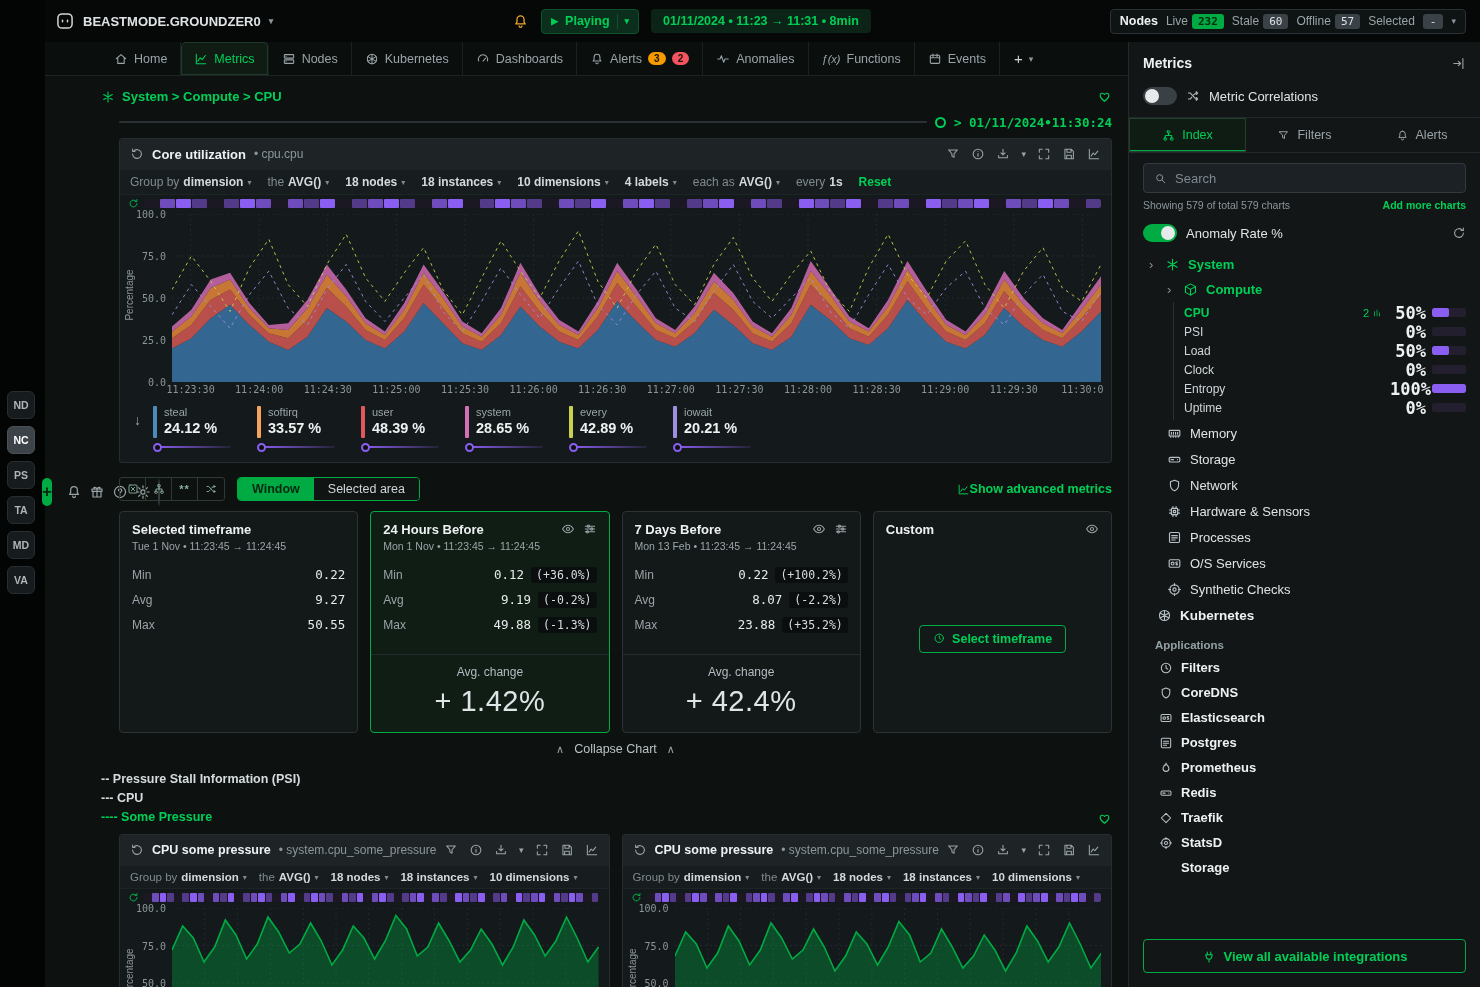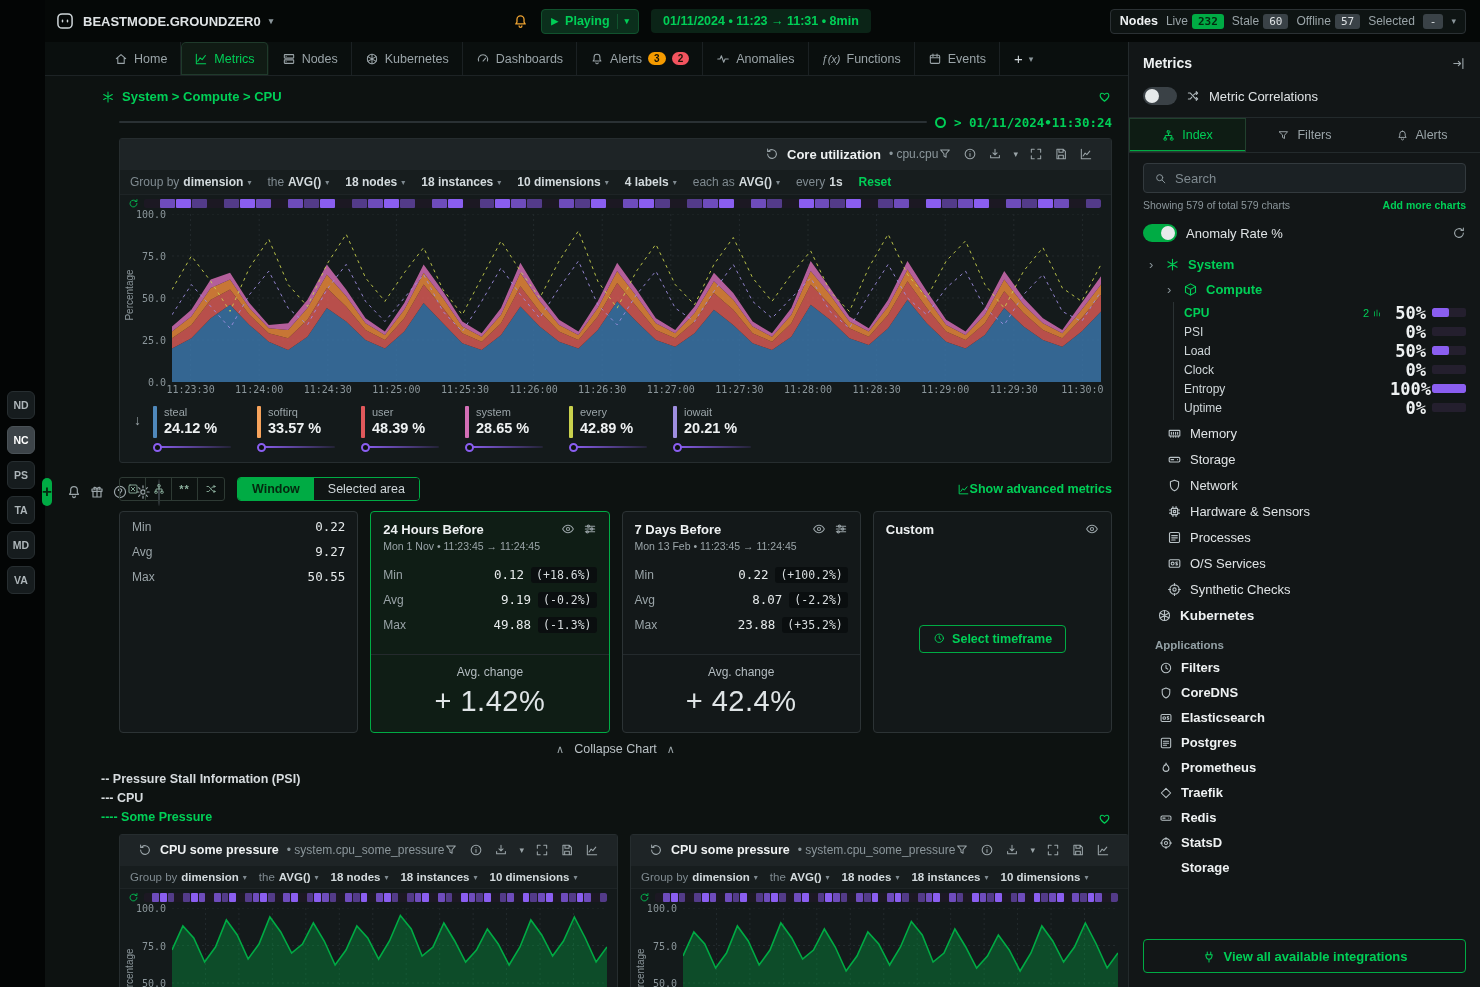--- a/index.html
+++ b/index.html
@@ -65,21 +65,21 @@
   .crumb-row{display:flex;align-items:center;justify-content:space-between;height:24px}
   .crumb{display:flex;align-items:center;gap:7px;color:var(--greenbr);font-weight:700;font-size:13px;cursor:pointer}
   .crumb .ic{font-size:14px}
   .heart{color:var(--greenbr);font-size:15px;cursor:pointer;display:flex}
   .timeline-row{display:flex;align-items:center;gap:8px;margin:6px 0 8px 18px;height:16px}
   .tl-line{flex:1;height:2px;background:#2a3134;border-radius:1px}
   .tl-dot{width:11px;height:11px;border:2px solid var(--greenbr);border-radius:50%;flex:none;cursor:pointer}
   .tl-text{color:var(--greenbr);font-size:12.5px;font-weight:700;font-family:var(--mono)}
   
   .chart-card{background:var(--card);border:1px solid var(--border);border-radius:3px;margin-left:18px}
-  .cc-head{height:30px;background:var(--cardhead);display:flex;align-items:center;justify-content:flex-end;padding:0 18px}
+  .cc-head{height:30px;background:var(--cardhead);display:flex;align-items:center;justify-content:space-between;padding:0 10px}
   .cc-title-wrap{display:flex;align-items:center;gap:8px;min-width:0}
   .cc-title{color:#eef1f2;font-size:13px;font-weight:600;white-space:nowrap}
   .cc-ctx{color:#8b969b;font-size:12px;white-space:nowrap;overflow:hidden;text-overflow:ellipsis}
   .cc-ctx::before{content:"•  "}
   .cc-tools{display:flex;align-items:center;gap:11px}
   .tool{color:#9aa4a8;font-size:14px;cursor:pointer;display:flex;align-items:center}
   .chevtxt{font-size:9px}
   .cc-filters{background:var(--filters);border-top:1px solid var(--border2);border-bottom:1px solid var(--border2);
     display:flex;align-items:center;gap:16px;padding:5px 10px;font-size:12px;white-space:nowrap;overflow:hidden}
   .cc-filters.small{font-size:11.5px;gap:12px}
@@ -720,20 +720,27 @@
               </div>
               <div class="adv-link">
                 <span><svg class="ic" viewBox="0 0 24 24">
                       <path d="M4 4v16h16M7 15.5l3.5-5 3 2.6L18.5 7"></path>
                     </svg></span>
                 <span>Show advanced metrics</span>
               </div>
             </div>
             <div class="compare-cards" id="compare-cards">
                 <div class="cmp-card">
+                  <div class="cmp-head">
+                    <div>
+                      <div class="cmp-title">Selected timeframe</div>
+                      <div class="cmp-sub">Tue 1 Nov • 11:23:45 → 11:24:45</div>
+                    </div>
+                    <div class="cmp-icons"></div>
+                  </div>
                   <div class="cmp-stats">
                     <div class="cmp-row">
                       <span class="cmp-k">Min</span>
                       <span class="cmp-v">0.22</span>
                     </div>
                     <div class="cmp-row">
                       <span class="cmp-k">Avg</span>
                       <span class="cmp-v">9.27</span>
                     </div>
                     <div class="cmp-row">
@@ -762,21 +769,21 @@
                           <circle cx="15" cy="12" r="1.9"></circle>
                           <circle cx="7.5" cy="16.8" r="1.9"></circle>
                         </svg>
                       </span>
                     </div>
                   </div>
                   <div class="cmp-stats">
                     <div class="cmp-row">
                       <span class="cmp-k">Min</span>
                       <span class="cmp-v">0.12</span>
-                      <span class="cmp-d">(+18.6%)</span>
+                      <span class="cmp-d">(+36.0%)</span>
                     </div>
                     <div class="cmp-row">
                       <span class="cmp-k">Avg</span>
                       <span class="cmp-v">9.19</span>
                       <span class="cmp-d">(-0.2%)</span>
                     </div>
                     <div class="cmp-row">
                       <span class="cmp-k">Max</span>
                       <span class="cmp-v">49.88</span>
                       <span class="cmp-d">(-1.3%)</span>
@@ -1466,33 +1473,33 @@
               <span class="t-ic">
                 <svg class="ic" viewBox="0 0 24 24" aria-hidden="true">
                   <path d="M12 3.5c.8 3.5 5 5 5 9.3A5 5 0 0 1 7 12.8c0-2.6 1.8-3.6 2.4-6 .9 1.4 1.9 1.8 2.6-3.3Z"></path>
                 </svg>
               </span>
               <span class="t-alab">Prometheus</span>
             </div>
             <div class="t-row t-app">
               <span class="t-ic">
                 <svg class="ic" viewBox="0 0 24 24" aria-hidden="true">
-                  <path d="M12 4l8 8-8 8-8-8Z"></path>
-                </svg>
-              </span>
-              <span class="t-alab">Traefik</span>
+                  <rect x="3.5" y="8.5" width="17" height="7.5" rx="2"></rect>
+                  <path d="M16.8 12.2h.01M6.5 12.2h4"></path>
+                </svg>
+              </span>
+              <span class="t-alab">Redis</span>
             </div>
             <div class="t-row t-app">
               <span class="t-ic">
                 <svg class="ic" viewBox="0 0 24 24" aria-hidden="true">
-                  <rect x="3.5" y="8.5" width="17" height="7.5" rx="2"></rect>
-                  <path d="M16.8 12.2h.01M6.5 12.2h4"></path>
-                </svg>
-              </span>
-              <span class="t-alab">Redis</span>
+                  <path d="M12 4l8 8-8 8-8-8Z"></path>
+                </svg>
+              </span>
+              <span class="t-alab">Traefik</span>
             </div>
             <div class="t-row t-app">
               <span class="t-ic">
                 <svg class="ic" viewBox="0 0 24 24" aria-hidden="true">
                   <circle cx="12" cy="12" r="7.5"></circle>
                   <circle cx="12" cy="12" r="2.6"></circle>
                   <path d="M12 2.5v3m0 13v3M2.5 12h3m13 0h3"></path>
                 </svg>
               </span>
               <span class="t-alab">StatsD</span>

